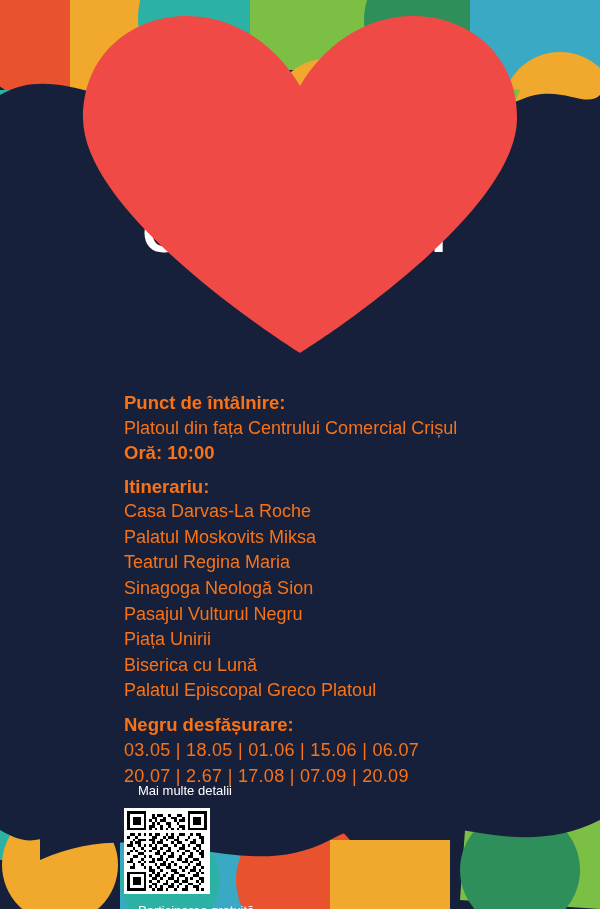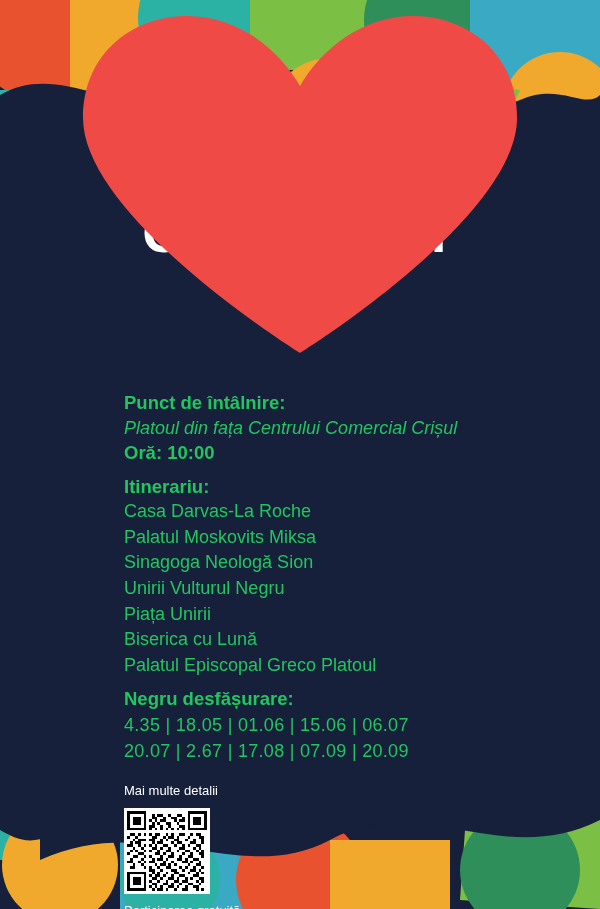--- a/index.html
+++ b/index.html
@@ -134,32 +134,31 @@
     line-height: 1.1;
     margin: 8px 0 0 0;
   }
   
   .info {
     position: absolute;
     left: 124px;
     top: 390px;
     width: 420px;
     z-index: 6;
-    color: #22c55e;
+    color: #f97316;
   }
   .bold-line {
     font-size: 18.5px;
     font-weight: bold;
     line-height: 1.38;
   }
   .plain-line {
     font-size: 18px;
     line-height: 1.38;
     font-weight: normal;
-    font-style: italic;
   }
   .gap-block {
     margin-top: 8px;
   }
   .list-line {
     font-size: 18px;
     line-height: 1.42;
   }
   .dates-line {
     font-size: 18px;
@@ -170,20 +169,21 @@
   .footer {
     position: absolute;
     left: 124px;
     top: 782px;
     z-index: 6;
     color: #ffffff;
   }
   .footer .small {
     font-size: 13px;
     line-height: 1.4;
+    margin-left: 14px;
   }
   .qr {
     margin: 8px 0 8px 0;
     width: 86px;
     height: 86px;
     background: #ffffff;
     padding: 3px;
     box-sizing: border-box;
   }
   .qr svg { display:block; width:100%; height:100%; }
@@ -305,30 +305,31 @@
     <div class="info">
 
       <div class="bold-line">Punct de întâlnire:</div>
       <div class="plain-line">Platoul din fața Centrului Comercial Crișul</div>
       <div class="bold-line">Oră: 10:00</div>
 
       <div class="gap-block">
         <div class="bold-line">Itinerariu:</div>
         <div class="list-line">Casa Darvas-La Roche</div>
         <div class="list-line">Palatul Moskovits Miksa</div>
+        <div class="list-line">Teatrul Regina Maria</div>
         <div class="list-line">Sinagoga Neologă Sion</div>
-        <div class="list-line">Unirii Vulturul Negru</div>
+        <div class="list-line">Pasajul Vulturul Negru</div>
         <div class="list-line">Piața Unirii</div>
         <div class="list-line">Biserica cu Lună</div>
         <div class="list-line">Palatul Episcopal Greco Platoul</div>
       </div>
 
       <div class="gap-block">
         <div class="bold-line">Negru desfășurare:</div>
-        <div class="dates-line">4.35 | 18.05 | 01.06 | 15.06 | 06.07</div>
+        <div class="dates-line">03.05 | 18.05 | 01.06 | 15.06 | 06.07</div>
         <div class="dates-line">20.07 | 2.67 | 17.08 | 07.09 | 20.09</div>
       </div>
     </div>
 
     <div class="footer">
       <div class="small">Mai multe detalii</div>
       <div class="qr">
         <svg viewBox="0 0 29 29" xmlns="http://www.w3.org/2000/svg" shape-rendering="crispEdges">
           <rect width="29" height="29" fill="#ffffff"></rect>
           <g fill="#000000">

